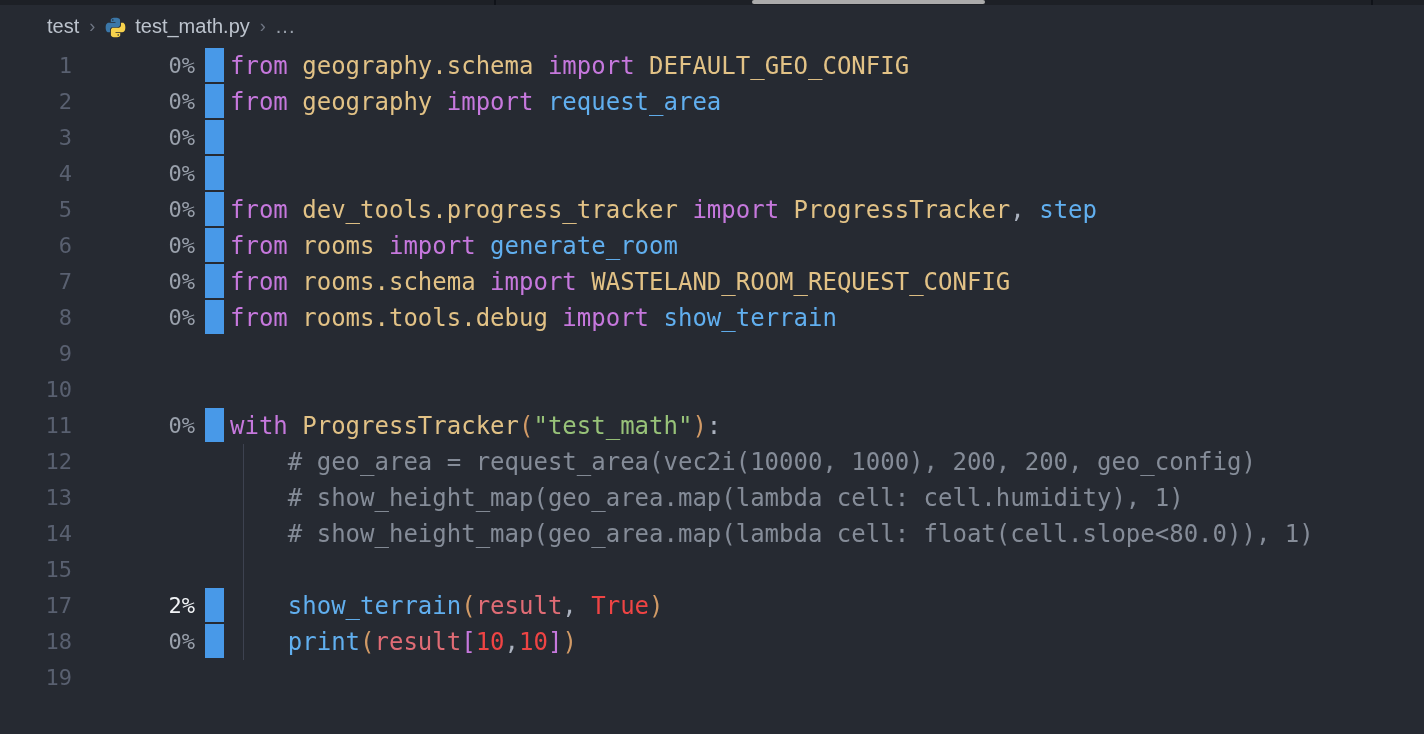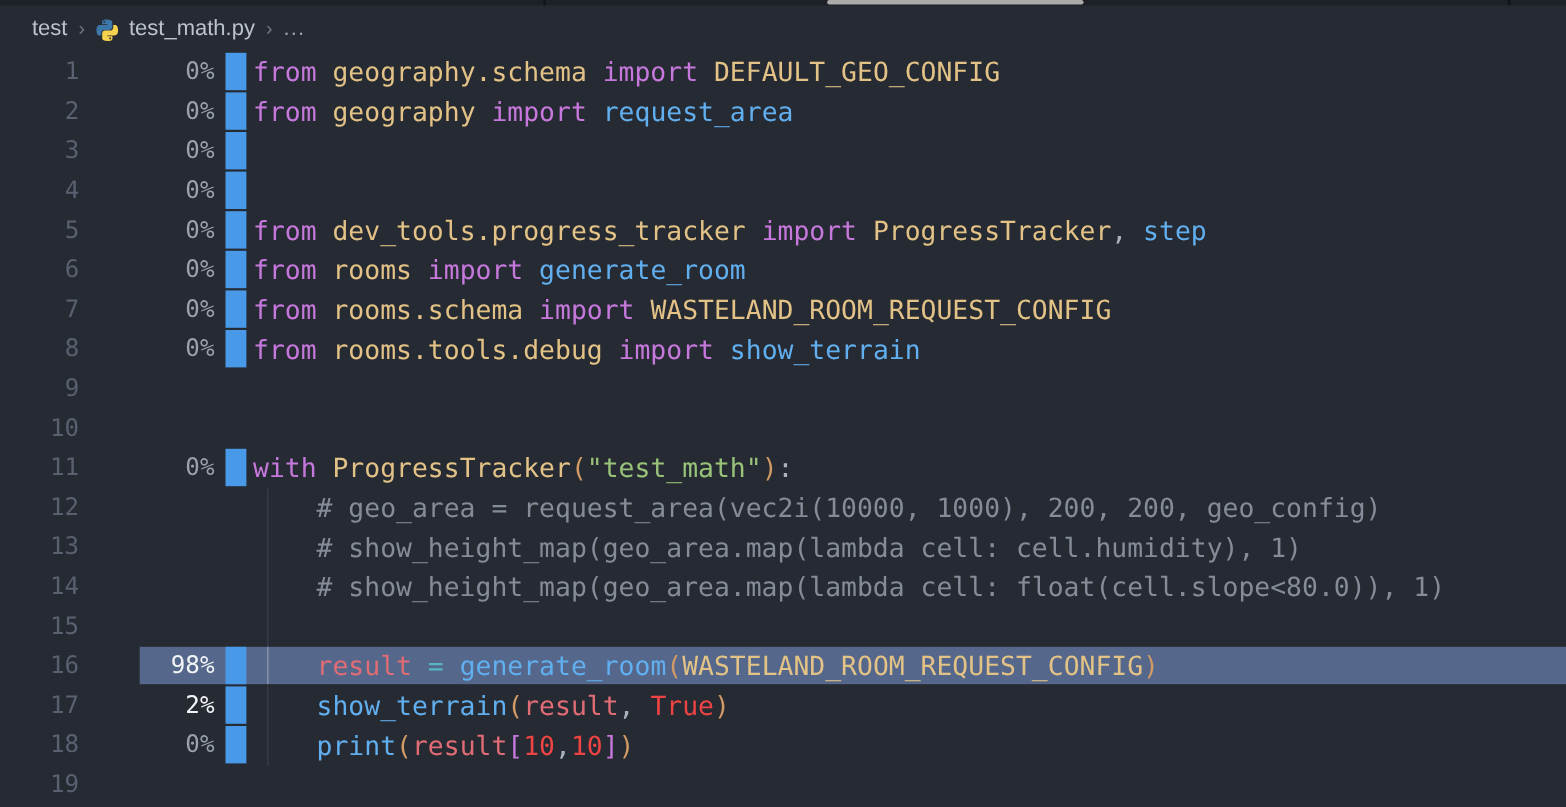--- a/index.html
+++ b/index.html
@@ -9,21 +9,21 @@
     font-family:"DejaVu Sans Mono", monospace;
     position:relative;
   }
   
   .topstrip{position:relative;height:5px;background:#1d2026;}
   .topstrip .vsep{position:absolute;top:0;bottom:0;width:2px;background:#101319;}
   .hthumb{position:absolute;top:0;height:4px;left:752px;width:233px;background:#ababab;border-radius:2px;}
   
   .breadcrumb{
     height:43px;display:flex;align-items:center;gap:9px;
-    padding-left:29px;
+    padding-left:47px;
     font-family:"Liberation Sans", sans-serif;
     font-size:20px;color:#bcc3cd;
   }
   .crumb{cursor:pointer;}
   .crumb-sep{color:#6f7684;font-size:18px;padding:0 1px;}
   .crumb-ellipsis{color:#9aa1ac;letter-spacing:1px;}
   .pyicon{width:21px;height:21px;display:inline-block;vertical-align:middle;margin-top:2px;}
   
   .editor{position:absolute;left:0;top:48px;right:0;bottom:0;}
   .row{position:relative;height:36px;}
@@ -159,28 +159,20 @@
     <div class="row">
       <div class="lnum">14</div>
       <div class="guide"></div>
       <div class="code"><span class="tk-plain">    </span><span class="tk-cmt"># show_height_map(geo_area.map(lambda cell: float(cell.slope&lt;80.0)), 1)</span></div>
     </div>
     <div class="row">
       <div class="lnum">15</div>
       <div class="guide"></div>
       <div class="code"></div>
     </div>
-    <div class="row hl">
-      <div class="hlband"></div>
-      <div class="lnum">16</div>
-      <div class="pct bright">98%</div>
-      <div class="cov"></div>
-      <div class="guide"></div>
-      <div class="code"><span class="tk-plain">    </span><span class="tk-var">result</span><span class="tk-op"> = </span><span class="tk-fn">generate_room</span><span class="tk-brkt1">(</span><span class="tk-mod">WASTELAND_ROOM_REQUEST_CONFIG</span><span class="tk-brkt1">)</span></div>
-    </div>
     <div class="row">
       <div class="lnum">17</div>
       <div class="pct bright">2%</div>
       <div class="cov"></div>
       <div class="guide"></div>
       <div class="code"><span class="tk-plain">    </span><span class="tk-fn">show_terrain</span><span class="tk-brkt1">(</span><span class="tk-var">result</span><span class="tk-punc">, </span><span class="tk-num">True</span><span class="tk-brkt1">)</span></div>
     </div>
     <div class="row">
       <div class="lnum">18</div>
       <div class="pct">0%</div>

